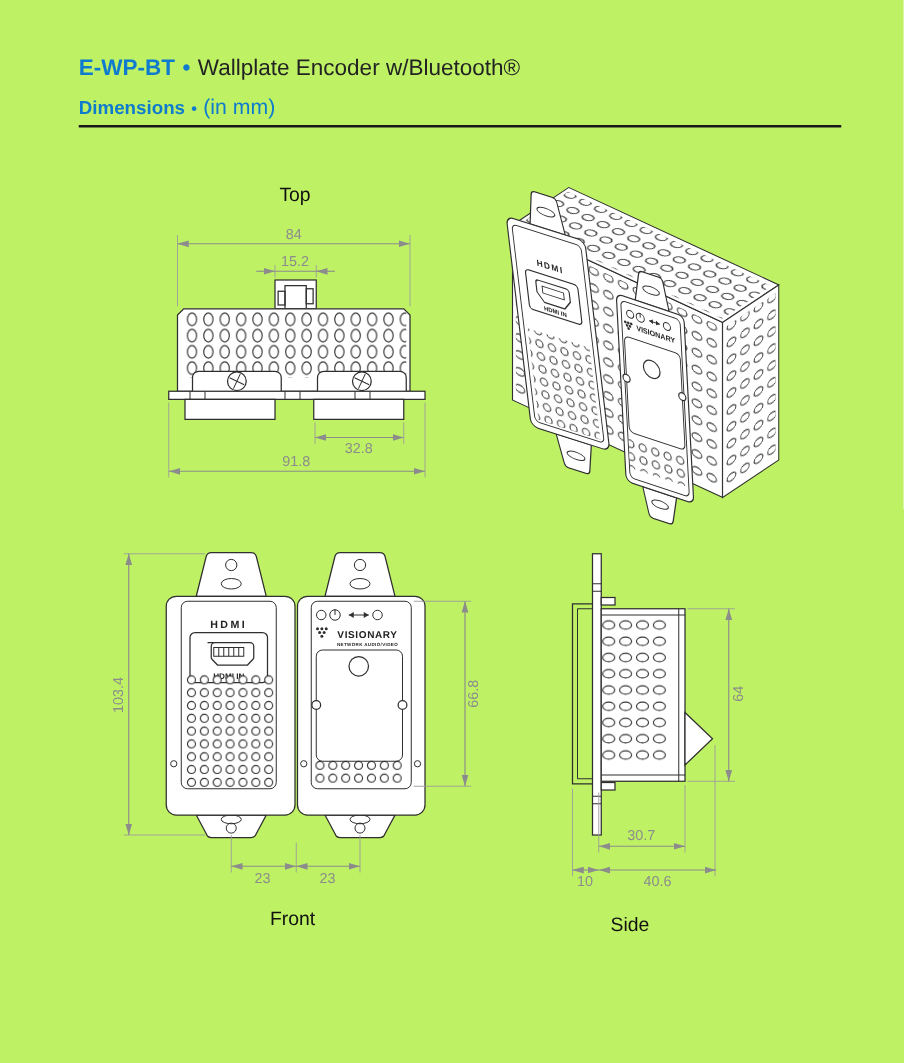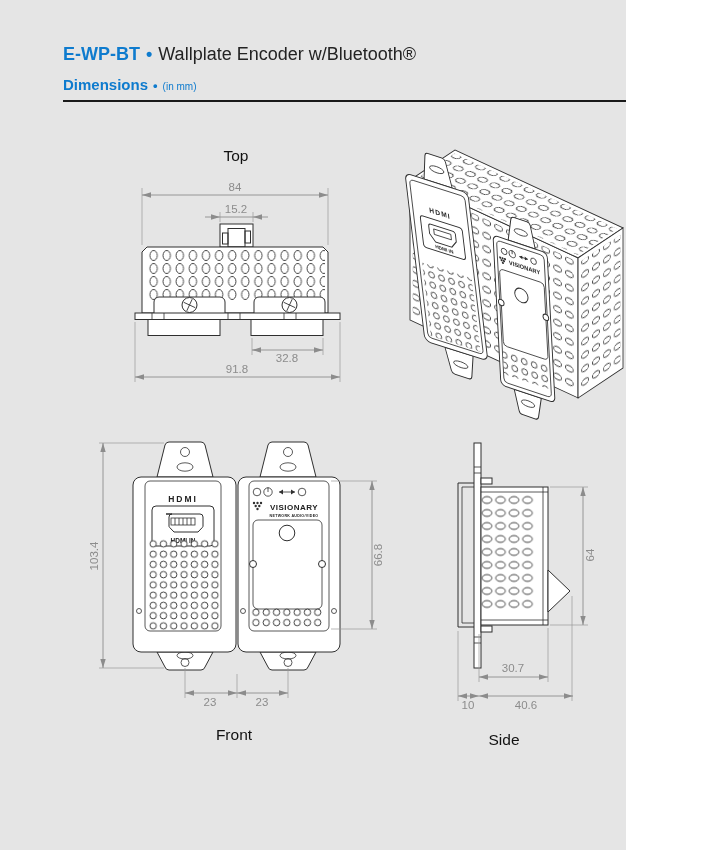--- a/index.html
+++ b/index.html
@@ -1,25 +1,25 @@
 <!DOCTYPE html>
 <html><head>
 <meta charset="utf-8">
 <style>
   html,body{margin:0;padding:0;background:#fff;}
-  .page{position:relative;width:626px;height:850px;background:#e5e5e5;overflow:hidden;
+  .page{position:relative;width:723px;height:850px;background:#bef264;overflow:hidden;
         font-family:"Liberation Sans", sans-serif;}
   .hdr{position:absolute;left:63px;top:44px;font-size:18px;color:#222;white-space:nowrap;}
   .hdr .model{color:#0e7bce;font-weight:bold;}
   .hdr .dot{color:#0e7bce;font-weight:bold;margin:0 6px;}
   .hdr .product{color:#232323;}
   .sub{position:absolute;left:63px;top:76px;font-size:15px;white-space:nowrap;}
   .sub .sec{color:#0e7bce;font-weight:bold;margin-top:48px;}
   .sub .dot{color:#0e7bce;font-weight:bold;margin:0 5px;font-size:13px;}
-  .sub .note{color:#0e7bce;font-size:10px;}
+  .sub .note{color:#0e7bce;font-size:17px;}
   .rule{position:absolute;left:63px;top:100px;width:610px;height:0;border-top:2px solid #1a1a1a;}
   svg{position:absolute;left:0;top:0;}
   svg text{font-family:"Liberation Sans", sans-serif;}
   .ln{fill:#fff;stroke:#2f2f2f;stroke-width:1;}
   .lnf{fill:none;stroke:#2f2f2f;stroke-width:1;}
   .lnt{fill:none;stroke:#2f2f2f;stroke-width:0.8;}
   .dim{fill:none;stroke:#8c8c8c;stroke-width:0.9;}
   .ext{fill:none;stroke:#9a9a9a;stroke-width:0.7;}
   .dimtxt{fill:#8c8c8c;font-size:11.5px;text-anchor:middle;}
   .lbl{fill:#111;font-size:15.5px;text-anchor:middle;}

